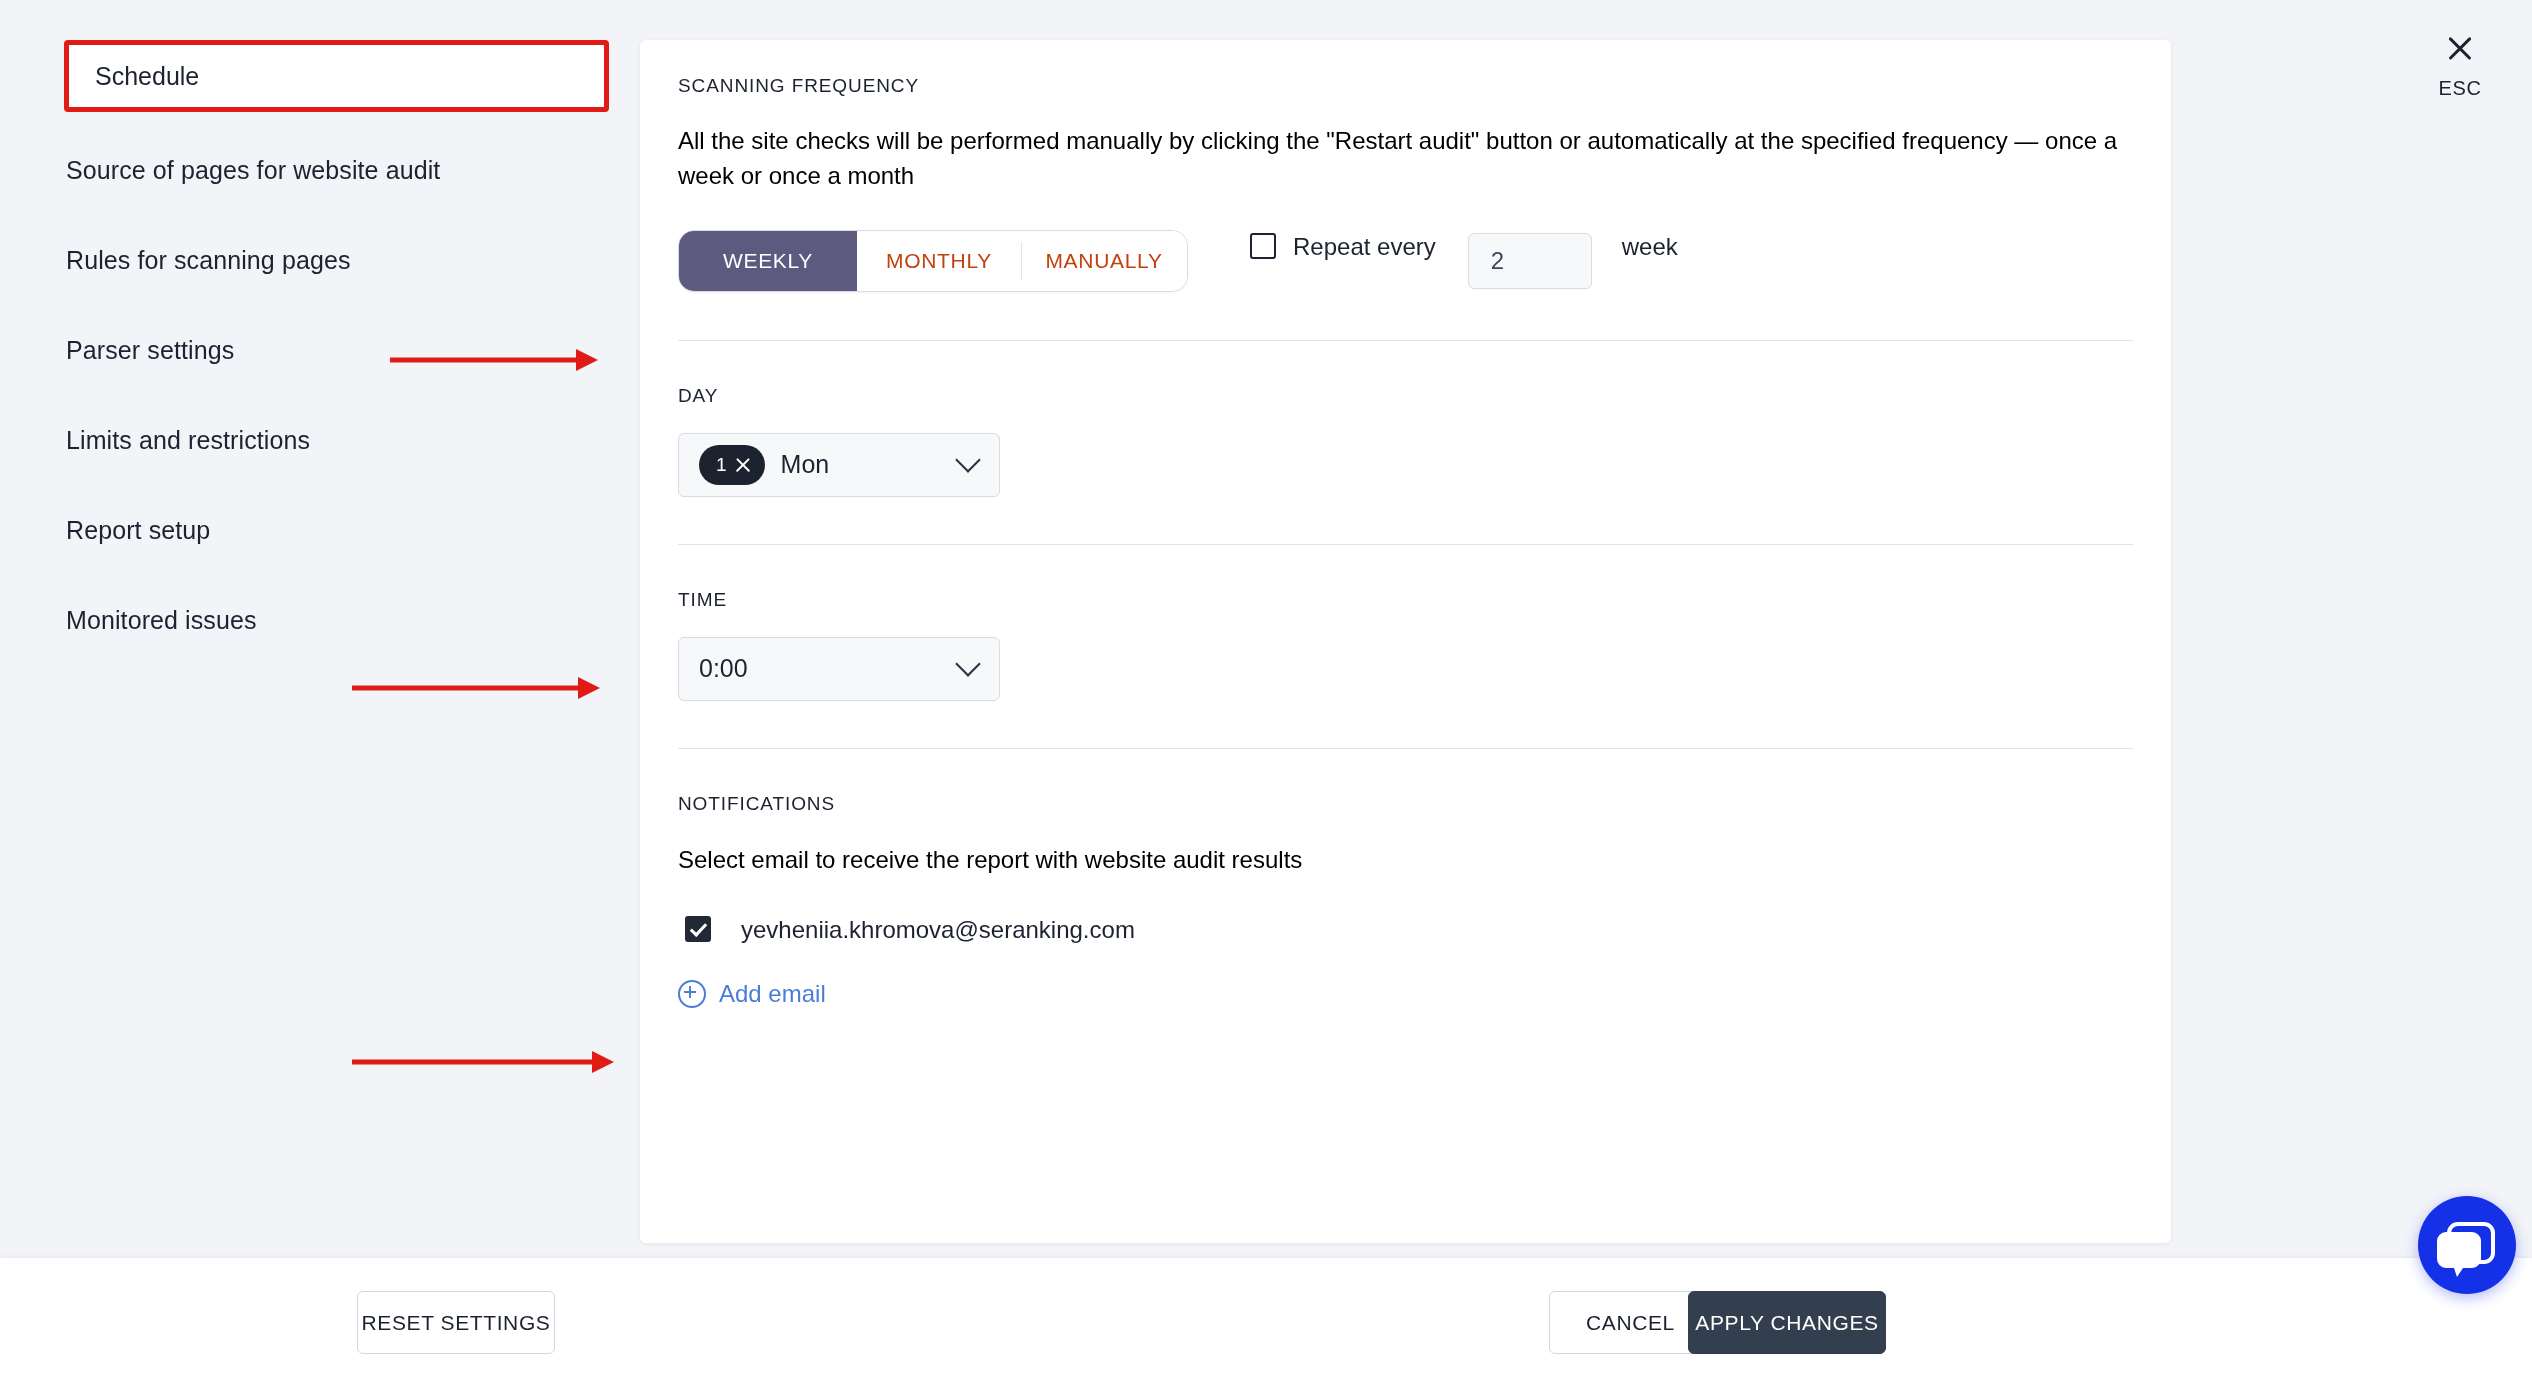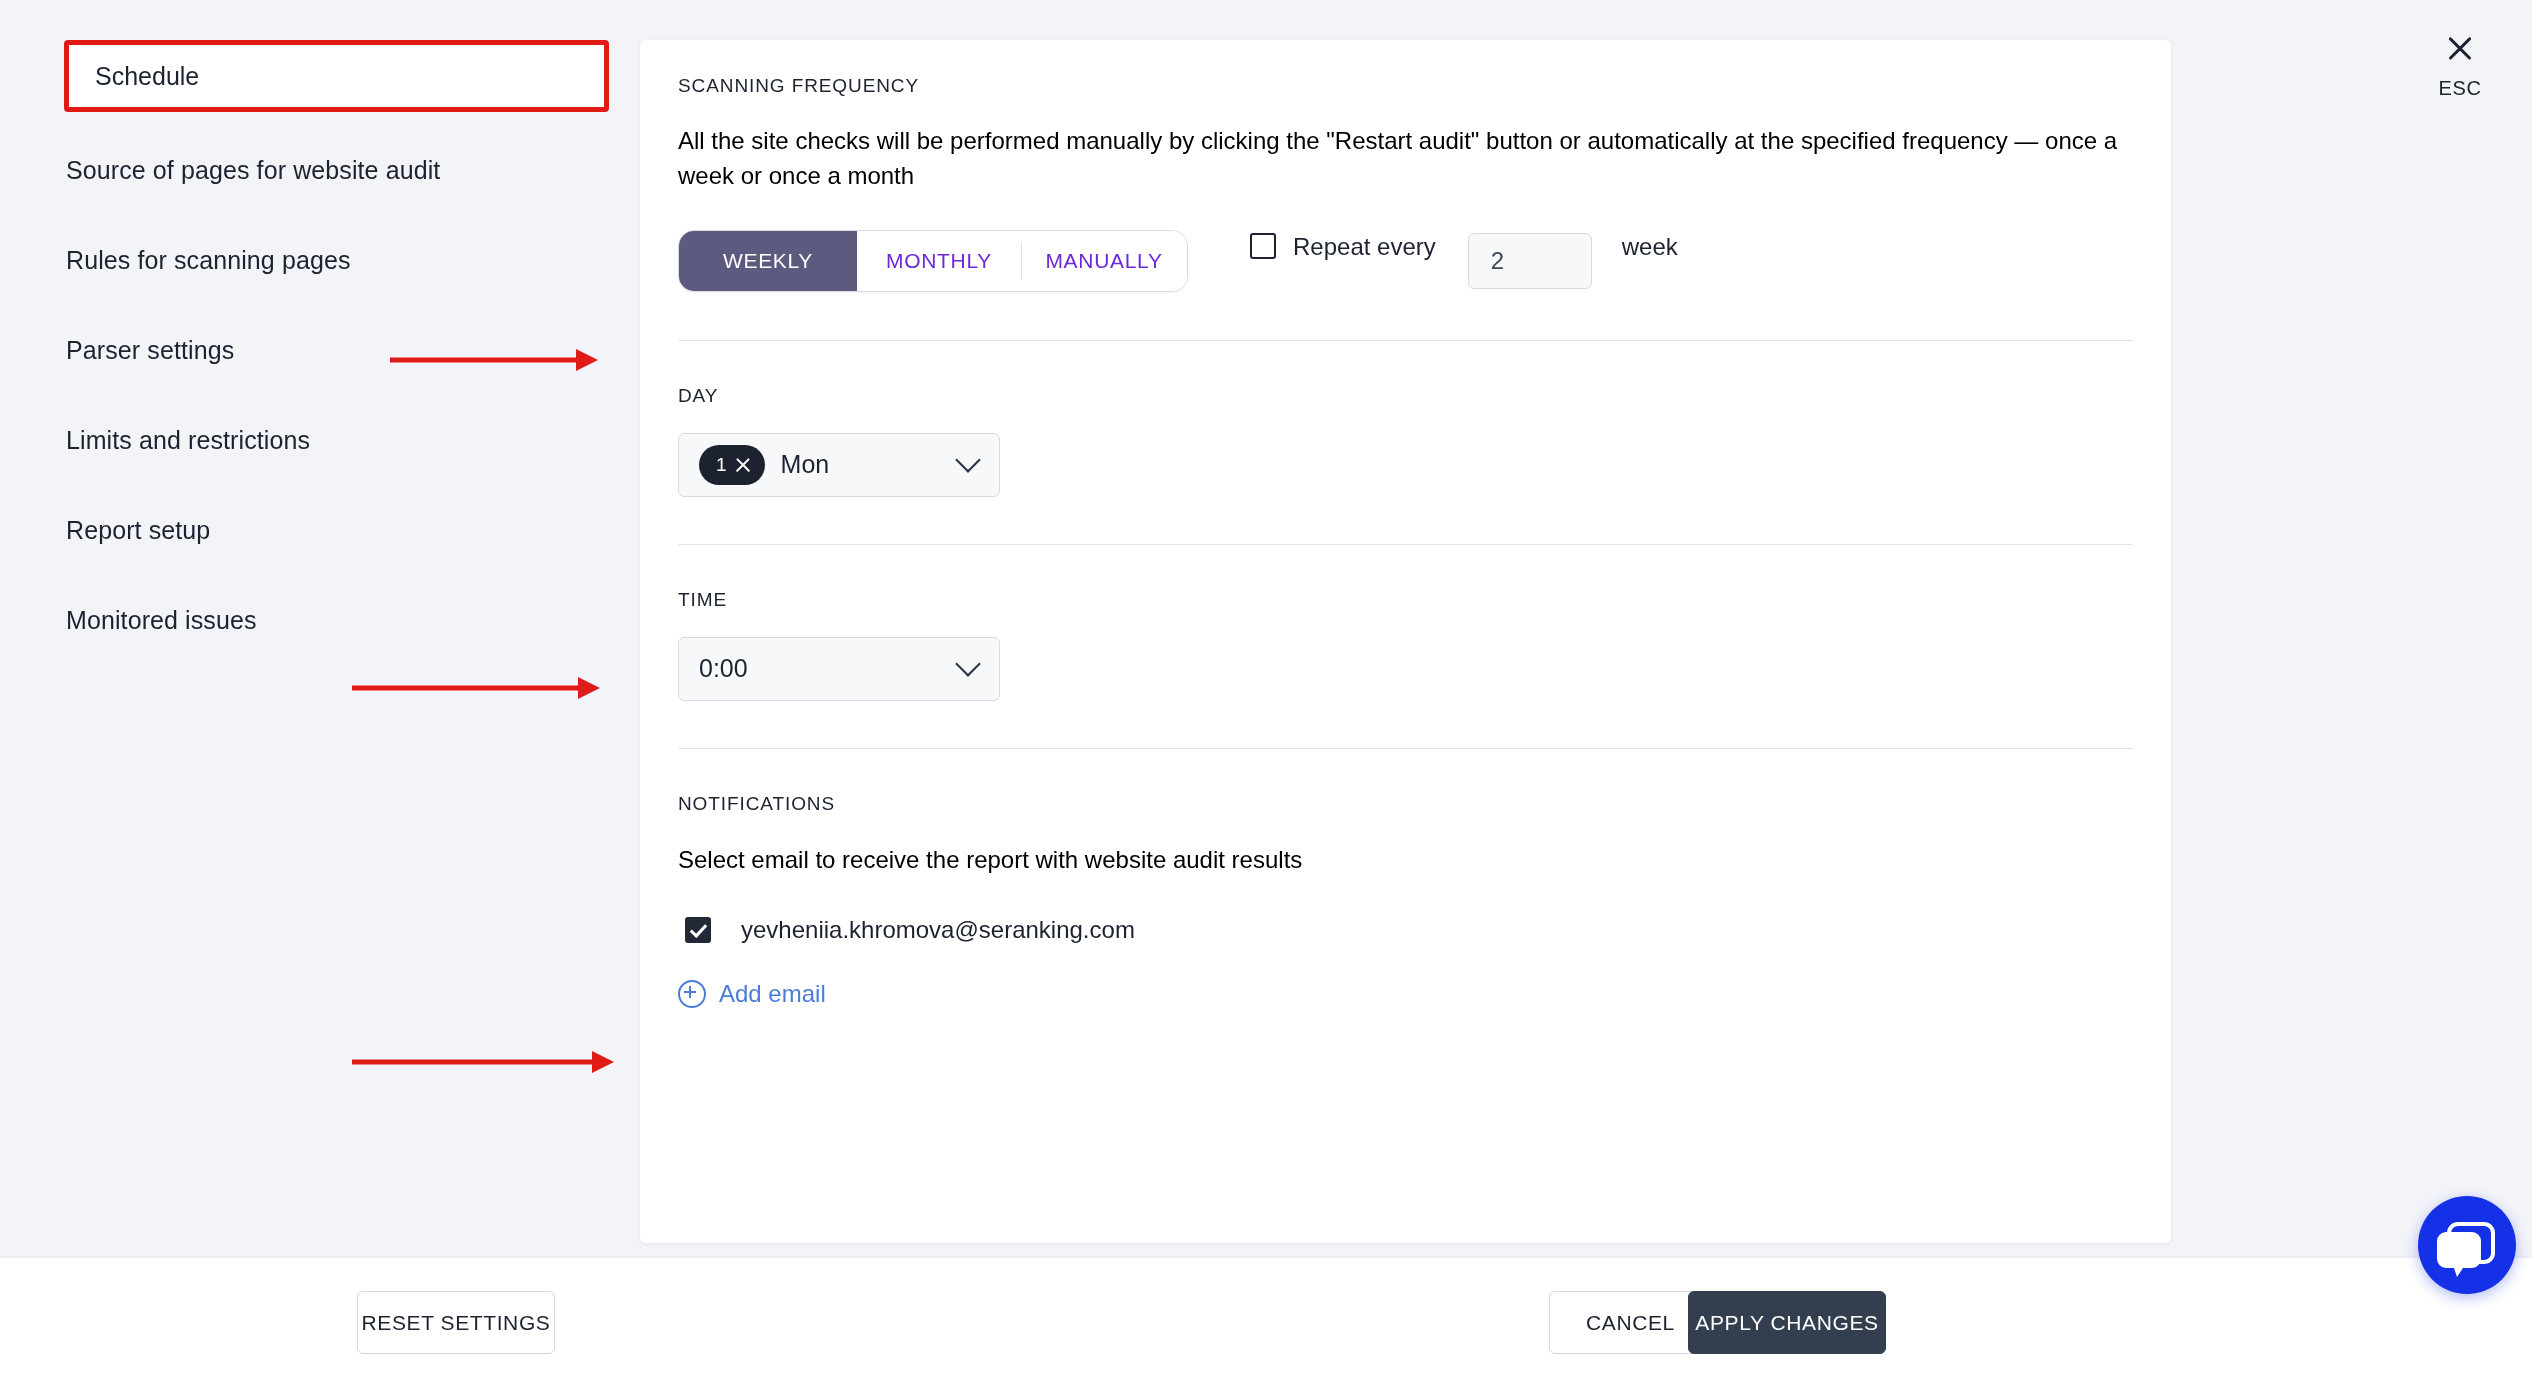--- a/index.html
+++ b/index.html
@@ -136,21 +136,21 @@
     overflow: hidden;
     background: #ffffff;
     box-shadow: 0 1px 2px rgba(30,35,60,0.05);
   }
   .seg-btn {
     display: flex;
     align-items: center;
     justify-content: center;
     font-size: 21px;
     letter-spacing: 0.7px;
-    color: #6d28d9;
+    color: #c2410c;
     background: #ffffff;
     cursor: pointer;
     border: none;
     font-family: inherit;
     position: relative;
   }
   .seg-btn.on {
     background: #5c5a7e;
     color: #ffffff;
   }
@@ -279,21 +279,20 @@
     width: 16px;
     height: 16px;
     border: solid #2b3242;
     border-width: 0 2.6px 2.6px 0;
     transform: translateY(-5px) rotate(45deg);
   }
 
   
   .email-row {
     display: flex;
-    align-items: center;
     padding-left: 7px;
   }
   .email-text {
     font-size: 24px;
     color: #1d2230;
     margin-left: 30px;
   }
   #add-email {
     display: flex;
     align-items: center;

